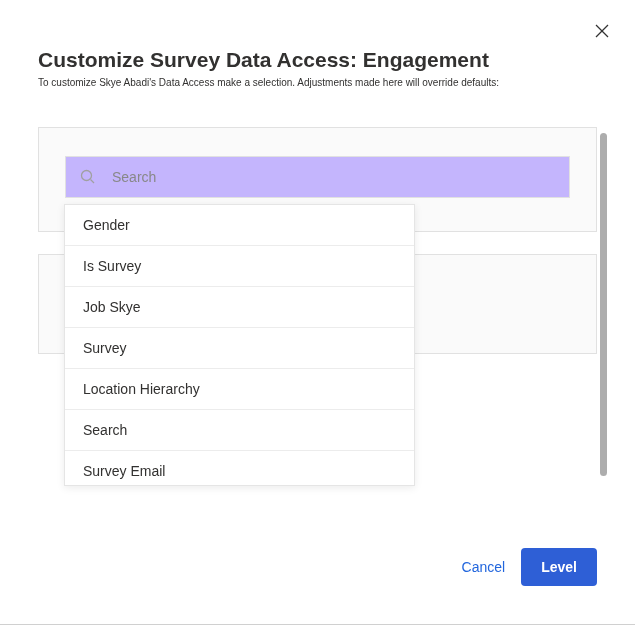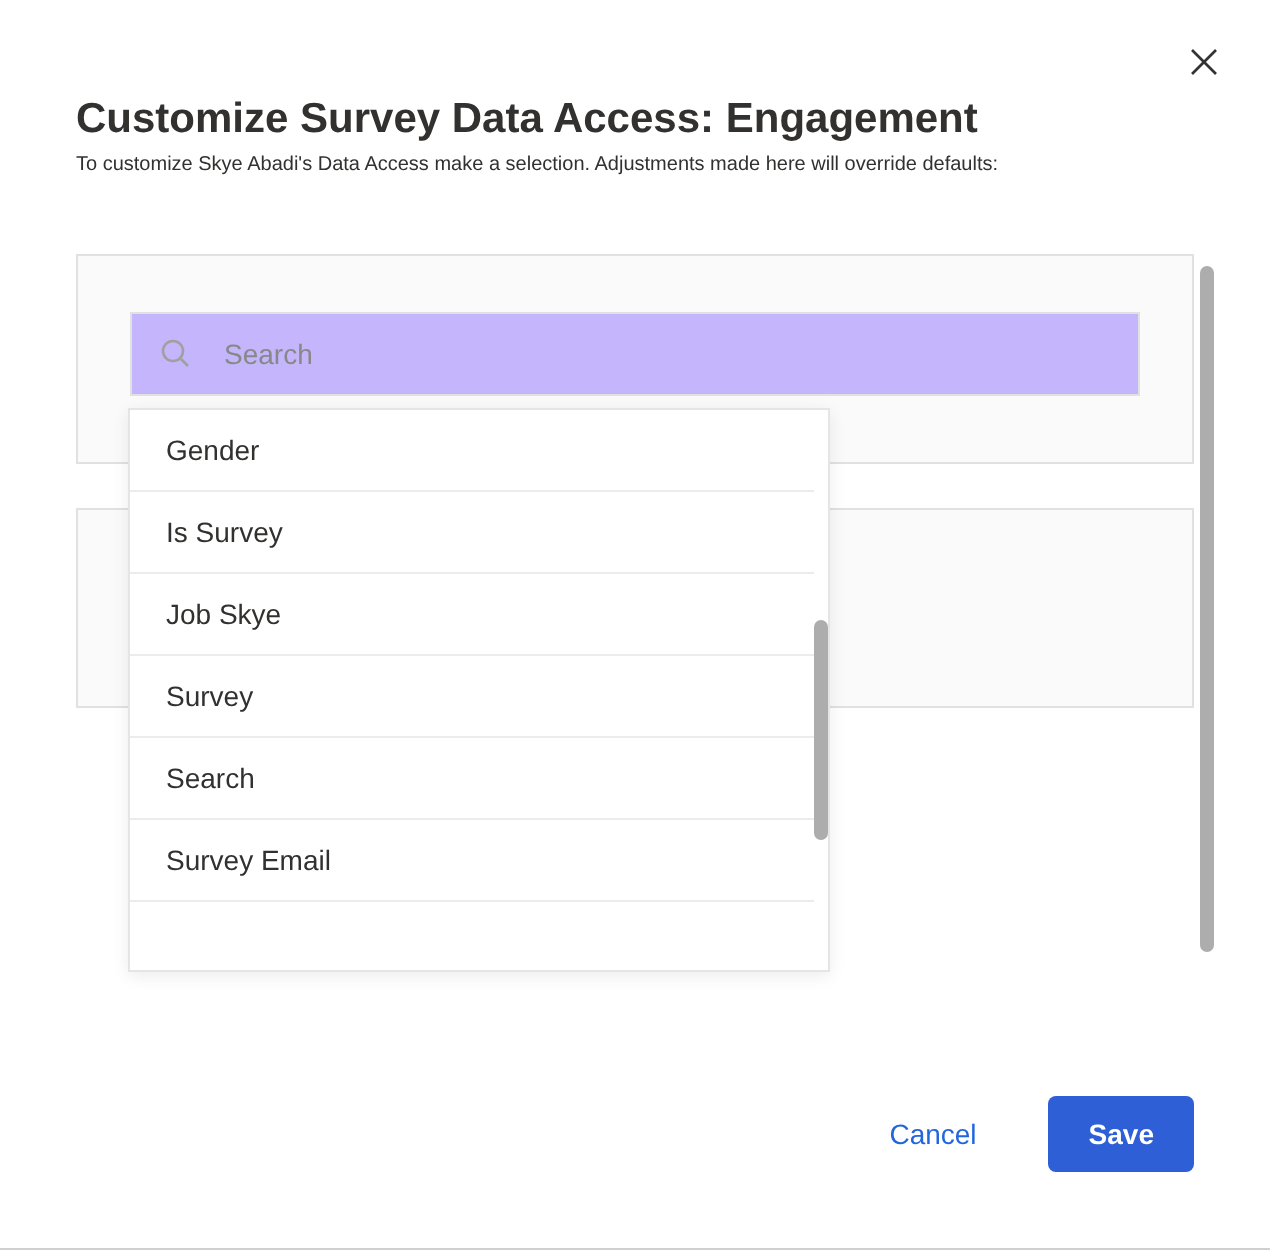--- a/index.html
+++ b/index.html
@@ -92,20 +92,21 @@
       position: absolute;
       top: 77px;
       left: 26px;
       width: 351px;
       background: #fff;
       border: 1px solid #e5e5e5;
       box-shadow: 0 2px 8px rgba(0,0,0,0.08);
       height: 282px;
       overflow: hidden;
       display: flex;
+      flex-direction: column;
     }
     .dropdown-list {
       flex: 1;
       overflow-y: hidden;
     }
     .dropdown-item {
       padding: 12px 18px;
       font-size: 14px;
       color: #323130;
       border-bottom: 1px solid #ececec;
@@ -139,21 +140,21 @@
       position: absolute;
       top: 0;
       height: 343px;
     }
     .footer {
       position: absolute;
       bottom: 38px;
       right: 38px;
       display: flex;
       align-items: center;
-      gap: 26px;
+      gap: 6px;
     }
     .btn-cancel {
       background: none;
       border: none;
       color: #2266dd;
       font-size: 14px;
       cursor: pointer;
       font-family: inherit;
       padding: 8px 10px;
     }
@@ -199,30 +200,31 @@
     </div>
 
     <div class="panel panel-bottom"></div>
 
     <div class="dropdown">
       <div class="dropdown-list">
         <div class="dropdown-item">Gender</div>
         <div class="dropdown-item">Is Survey</div>
         <div class="dropdown-item">Job Skye</div>
         <div class="dropdown-item">Survey</div>
+        <div class="dropdown-item">Location Hierarchy</div>
         <div class="dropdown-item">Search</div>
         <div class="dropdown-item">Survey Email</div>
       </div>
       <div class="dropdown-scrollbar">
         <div class="dropdown-scrollbar-thumb"></div>
       </div>
     </div>
   </div>
 
   <div class="outer-scrollbar">
     <div class="outer-scrollbar-thumb"></div>
   </div>
 
   <div class="footer">
     <button class="btn-cancel">Cancel</button>
-    <button class="btn-save">Save</button>
+    <button class="btn-save">Level</button>
   </div>
 </div>
 
 </body></html>

